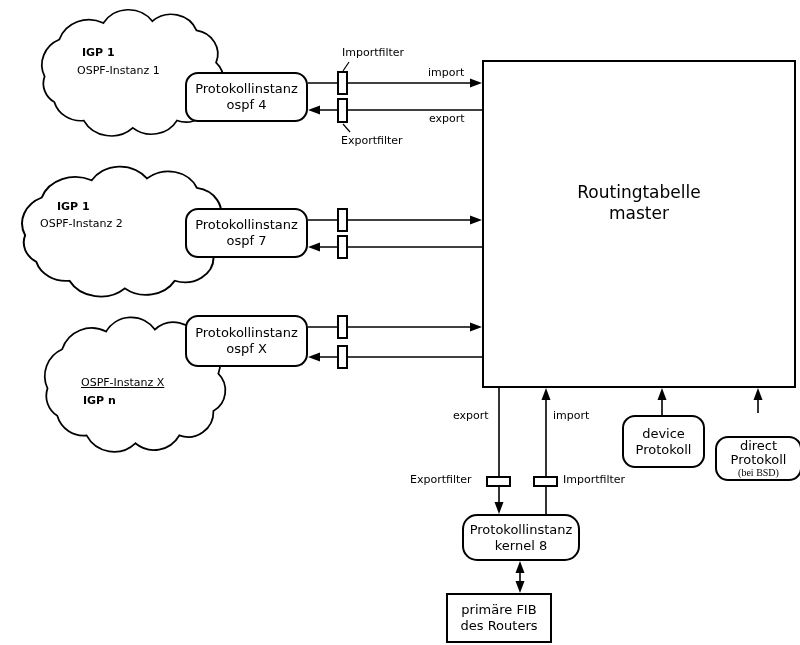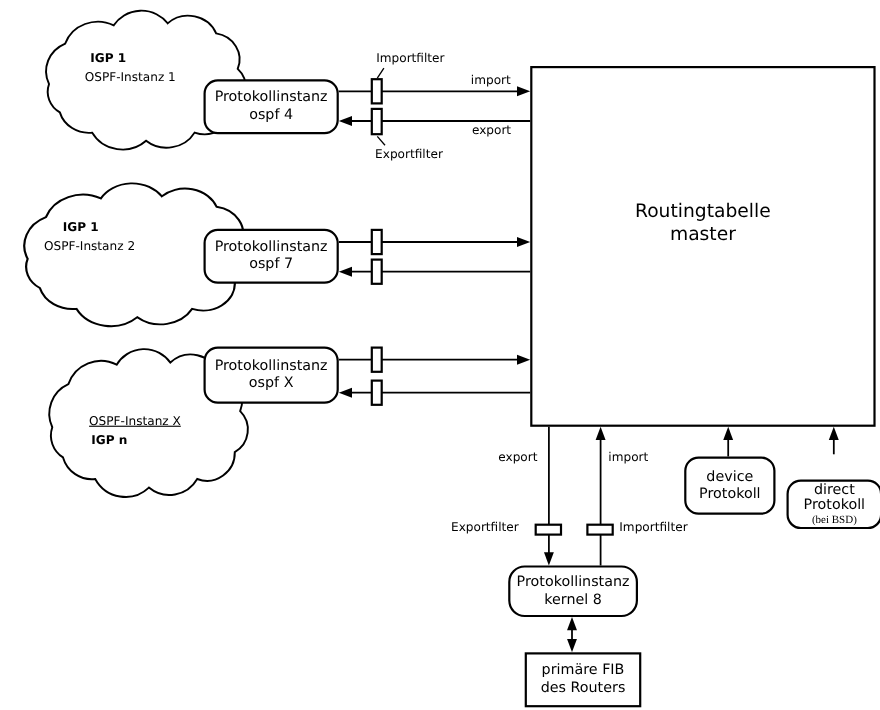--- a/index.html
+++ b/index.html
@@ -66,21 +66,21 @@
     <div>direct</div>
     <div>Protokoll</div>
     <div class="small">(bei BSD)</div>
   </div>
 
   <div class="box rounded" style="left:462px;top:514px;width:118px;height:47px;border-radius:15px;">
     <div>Protokollinstanz</div>
     <div>kernel 8</div>
   </div>
 
-  <div class="box" style="left:477px;top:593px;width:106px;height:50px;">
+  <div class="box" style="left:446px;top:593px;width:106px;height:50px;">
     <div>primäre FIB</div>
     <div>des Routers</div>
   </div>
 
   <svg class="layer" style="z-index:4" width="800" height="645" viewBox="0 0 800 645">
 
     <line class="ln" x1="308" y1="83" x2="471" y2="83"></line>
     <polygon class="ah" points="482,83 470,78.5 470,87.5"></polygon>
     <line class="ln" x1="482" y1="110" x2="319" y2="110"></line>
     <polygon class="ah" points="308,110 320,105.5 320,114.5"></polygon>

